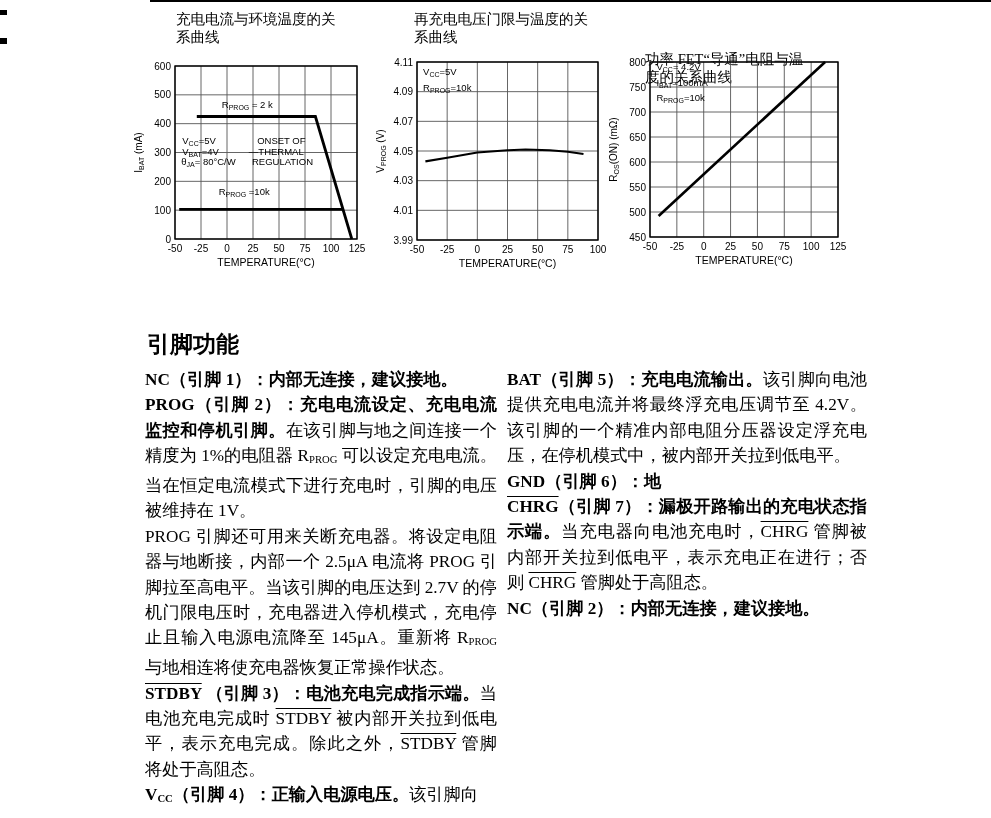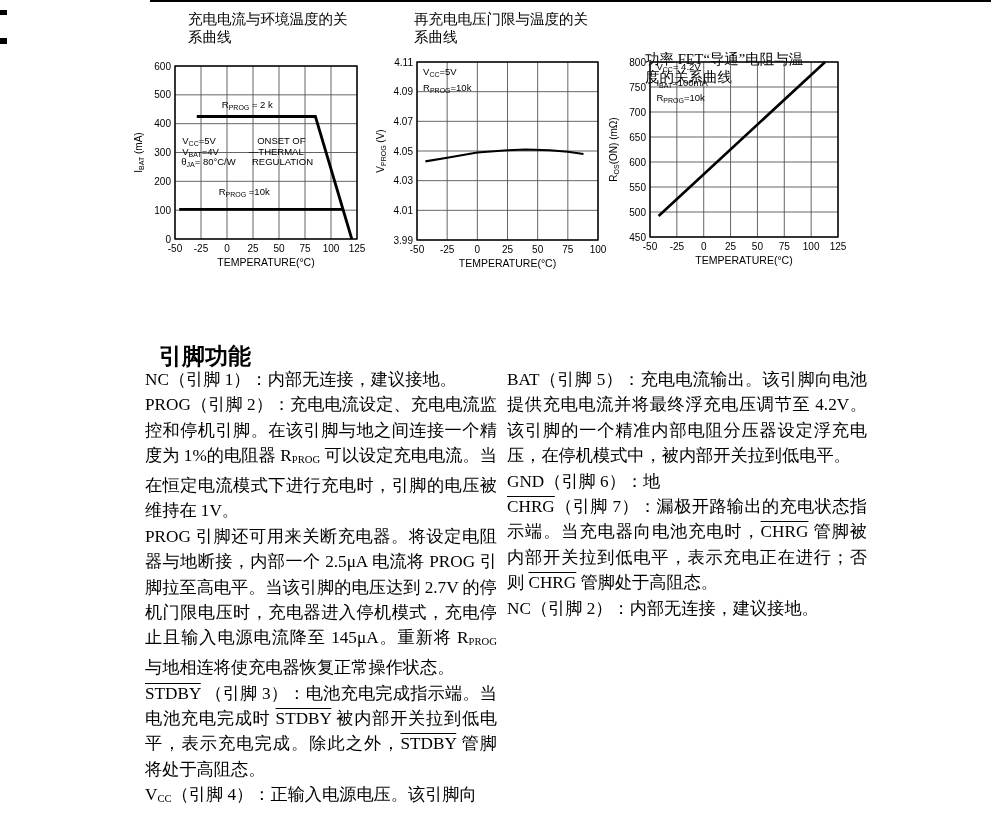--- a/index.html
+++ b/index.html
@@ -6,34 +6,34 @@
   body{
     width:991px;height:818px;background:#ffffff;position:relative;overflow:hidden;
     font-family:"Liberation Serif", serif;color:#000;
   }
   .page{position:absolute;left:0;top:0;width:991px;height:818px;background:#fff;overflow:hidden;}
   .top-rule{position:absolute;left:150px;top:0;width:841px;height:2px;background:#000;}
   .edge-mark{position:absolute;left:0;width:7px;background:#000;}
   .edge-mark.m1{top:10px;height:5px;}
   .edge-mark.m2{top:38px;height:6px;}
   .chart-title{position:absolute;top:11px;font-size:14.5px;line-height:17.5px;font-family:"Liberation Serif",serif;}
-  .chart-title.t1{left:188px;}
+  .chart-title.t1{left:176px;}
   .chart-title.t2{left:414px;}
   .chart-title.t3{left:645px;margin-top:40px;}
   .chart{position:absolute;}
   .chart.c1{left:131px;top:56px;}
   .chart.c2{left:373px;top:52px;}
   .chart.c3{left:606px;top:52px;}
   .chart svg{display:block;font-family:"Liberation Sans",sans-serif;}
-  .section-heading{position:absolute;left:147px;top:331px;margin:12px;font-size:23px;font-weight:bold;line-height:28px;}
+  .section-heading{position:absolute;left:147px;top:331px;margin:0;font-size:23px;font-weight:bold;line-height:28px;}
   .col{position:absolute;top:367px;font-size:17.2px;line-height:25.4px;text-align:justify;}
   .col.left{left:145px;width:352px;}
   .col.right{left:507px;width:360px;}
   .col p{margin:0;padding:0;}
-  .b{font-weight:normal;}
+  .b{font-weight:bold;}
   .ov{text-decoration:overline;}
   .sub{font-size:0.62em;vertical-align:-0.22em;}
 </style>
 </head>
 <body>
 
 <div class="page">
 
   <div class="top-rule"></div>
   <div class="edge-mark m1"></div>

